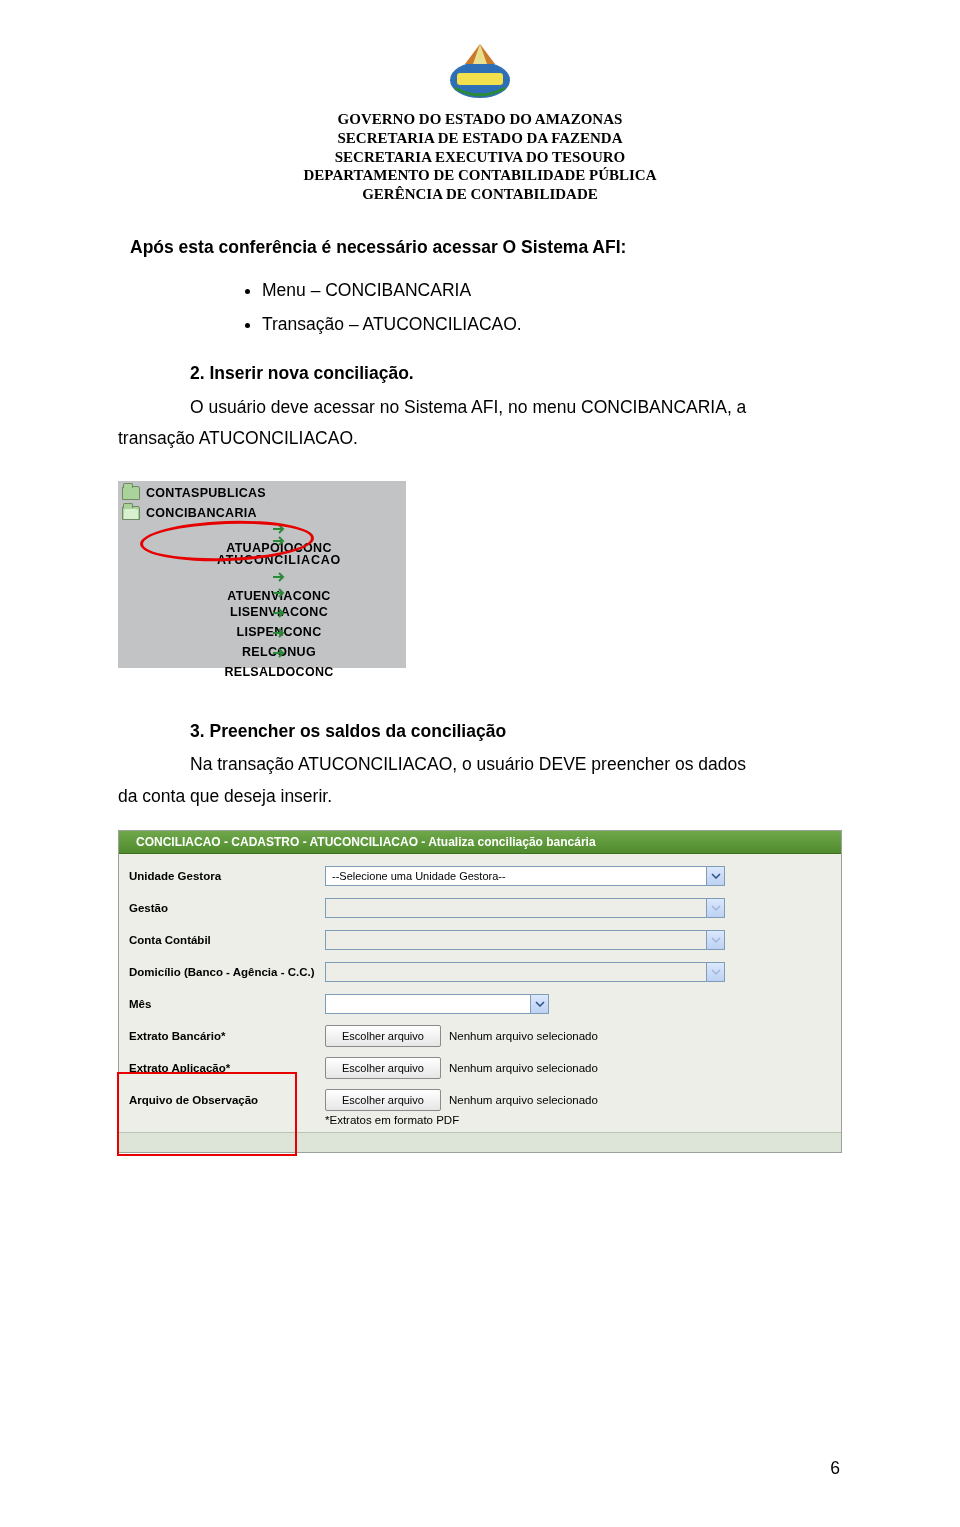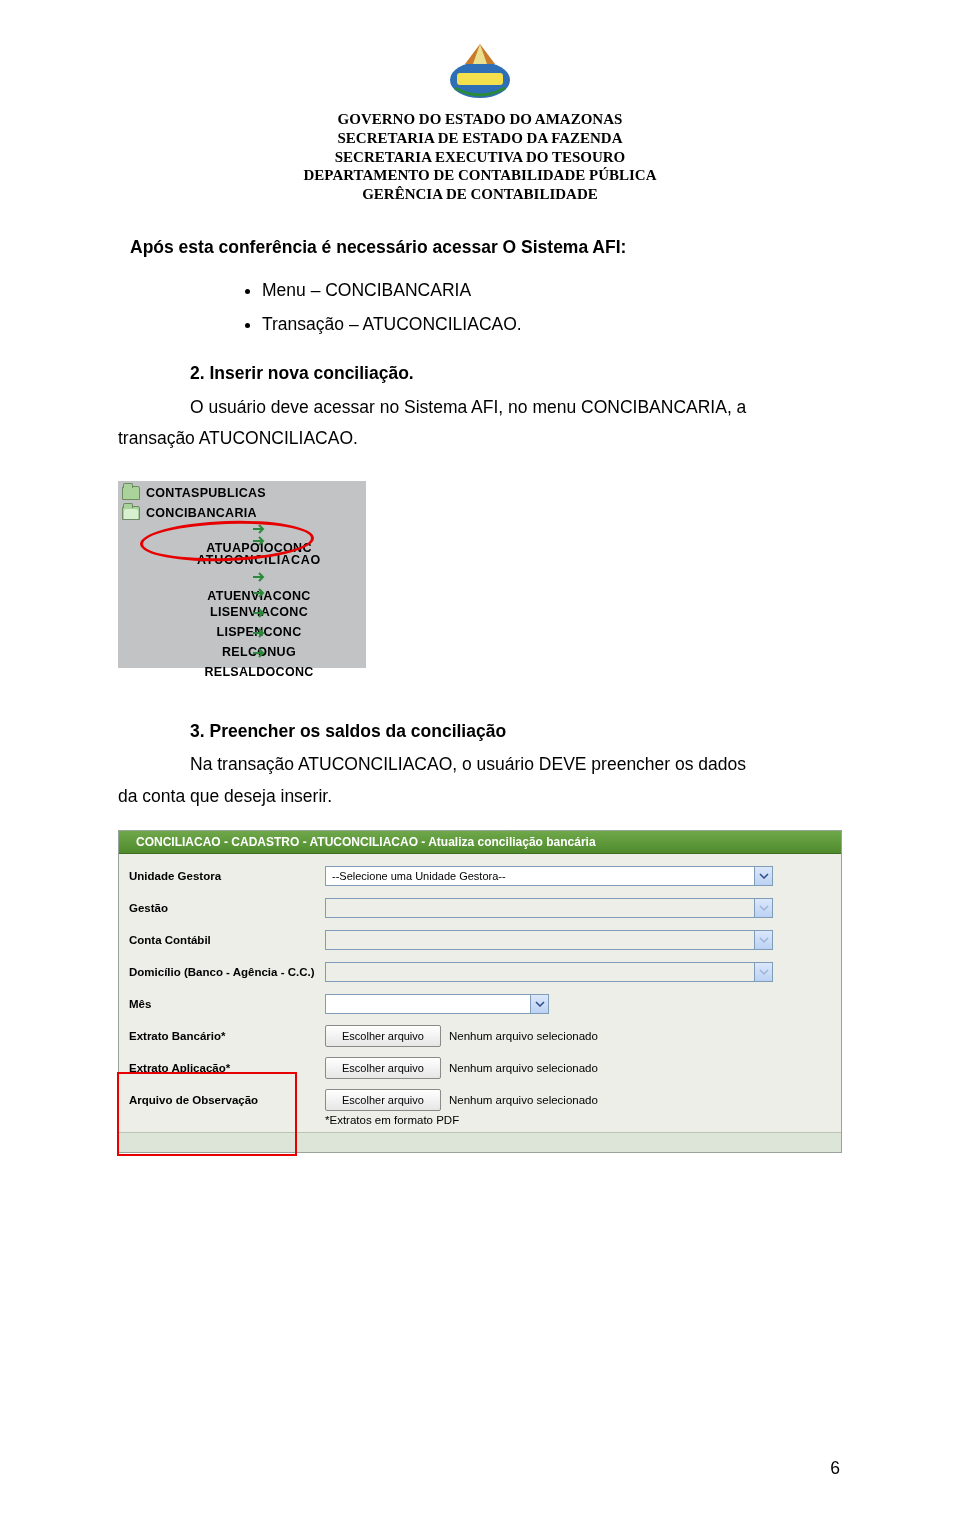--- a/index.html
+++ b/index.html
@@ -46,21 +46,21 @@
   }
   .section-body {
     font-size: 17.5px;
     line-height: 1.8;
     margin-bottom: 18px;
   }
   .section-body .lp { text-align: justify; text-indent: 72px; }
 
   
   .menu-shot {
-    width: 248px;
+    width: 288px;
     background: #c1c3c5;
     font-family: Arial, sans-serif;
     font-size: 12.5px;
     font-weight: bold;
     color: #000;
     padding: 2px 0 1px 0;
     margin: 26px 0 48px 0;
   }
   .menu-shot .row {
     display: flex;
@@ -172,21 +172,21 @@
     color: #000;
   }
   .sel .sel-btn {
     width: 18px; height: 18px;
     background: linear-gradient(#dbe7fb, #bcd2f4);
     border-left: 1px solid #7f9db9;
     display: flex; align-items: center; justify-content: center;
   }
   .sel .sel-btn svg { display: block; }
   .sel.disabled { background: #eceee7; }
-  .sel.w460 { width: 448px; }
+  .sel.w460 { width: 400px; }
   .sel.w200 { width: 224px; }
   .file-btn {
     height: 22px;
     background: linear-gradient(#fff, #e6e6e6);
     border: 1px solid #8a8a8a;
     border-radius: 2px;
     font-size: 11px;
     padding: 0 16px;
     display: inline-flex;
     align-items: center;

